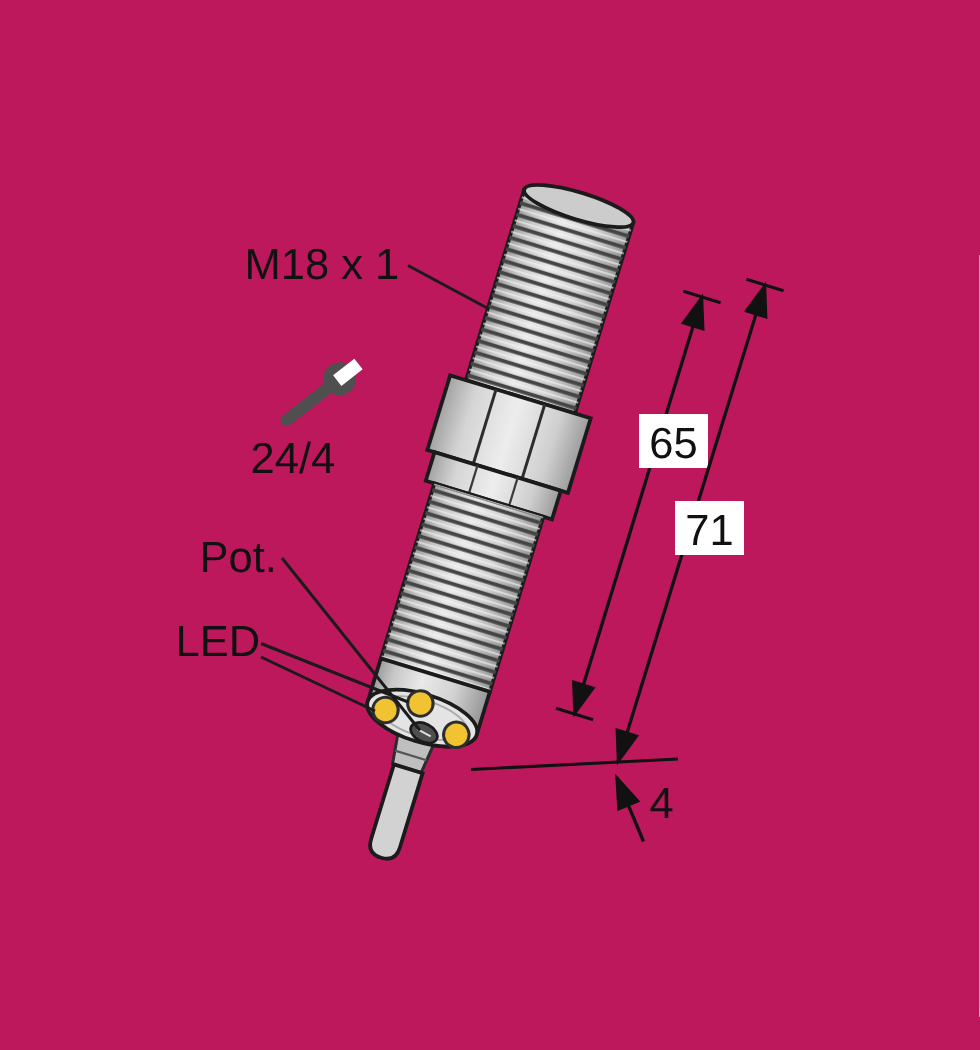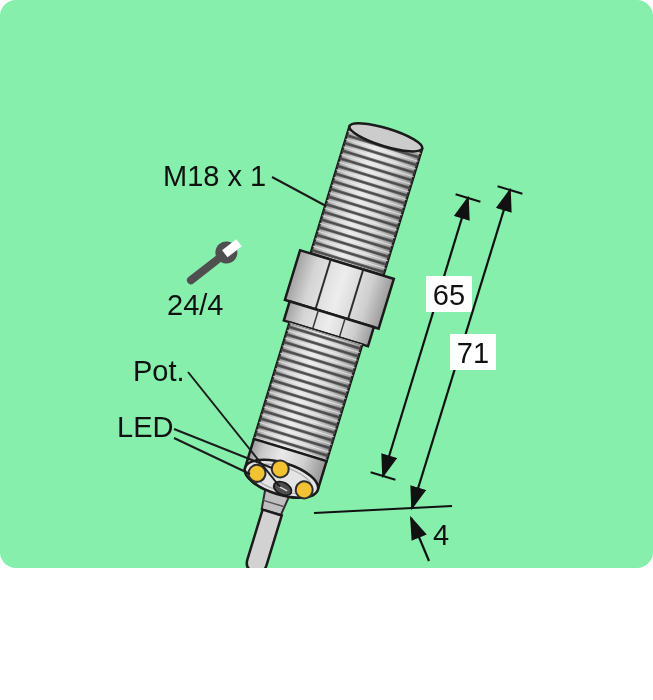--- a/index.html
+++ b/index.html
@@ -1,20 +1,19 @@
 <!DOCTYPE html>
 <html><head>
 <meta charset="utf-8">
 <style>
   html, body { margin: 0; padding: 0; background: #ffffff; }
   .canvas {
-    width: 653px; height: 568px; background: #86efac;
+    width: 653px; height: 700px; background: #be185d;
     position: relative; overflow: hidden;
     font-family: "Liberation Sans", sans-serif;
-    border-radius: 16px;
   }
   svg { display: block; }
   text {
     font-family: "Liberation Sans", sans-serif;
     fill: #111111;
     font-size: 29px;
   }
   .ol  { stroke: #1b1b1b; stroke-width: 2.5; }
   .ol2 { stroke: #2d2d2d; stroke-width: 2; }
   .ld  { stroke: #1b1b1b; stroke-width: 2; fill: none; }

